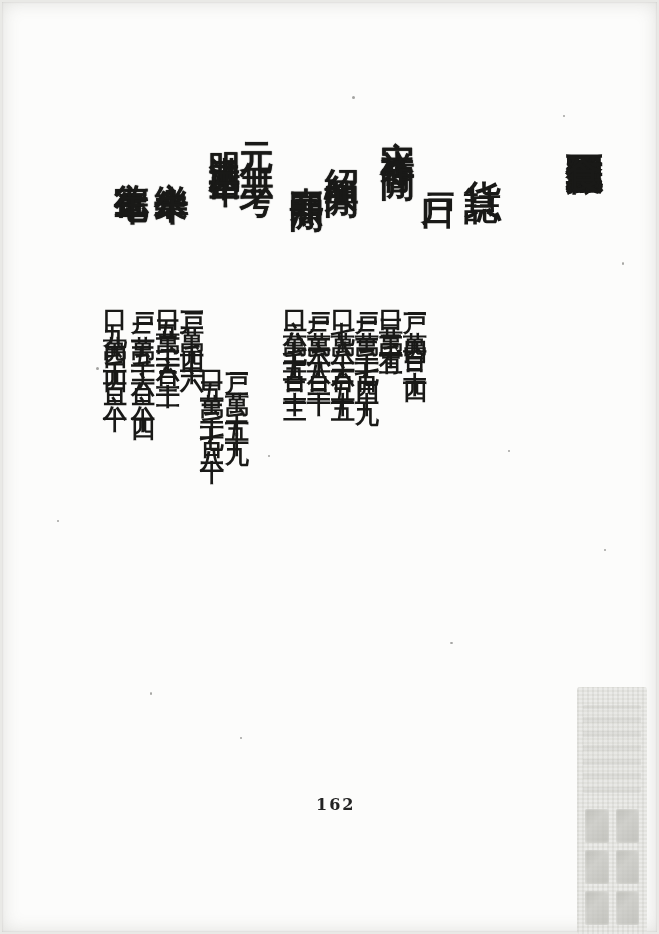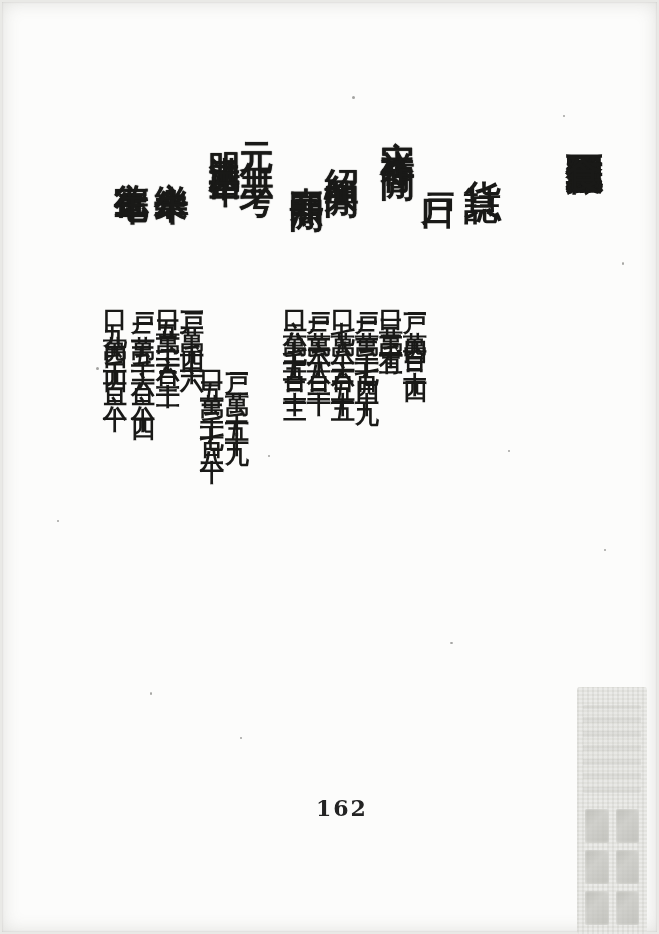--- a/index.html
+++ b/index.html
@@ -20,21 +20,21 @@
     white-space:nowrap;
     color:#191917;
     font-weight:700;
     font-family:"DejaVu Serif","Liberation Serif",serif;
     line-height:1;
   }
   .era{text-shadow:0 0 1px #1a1a18;}
   .num{font-weight:700;}
   .pageno{
     position:absolute;left:316px;top:795px;
-    font-size:22px;letter-spacing:2px;color:#232323;font-weight:700;
+    font-size:16px;letter-spacing:2px;color:#232323;font-weight:700;
   }
   .seal{
     position:absolute;left:577px;top:687px;width:70px;height:247px;
     background:
       repeating-linear-gradient(90deg,rgba(190,190,184,.25) 0 2px,rgba(230,230,226,.2) 2px 5px),
       repeating-linear-gradient(0deg,#ececea 0 2px,#e2e2de 2px 4px);
     border-radius:3px;
   }
   .seal-mid{
     position:absolute;left:6px;top:18px;right:6px;height:88px;

